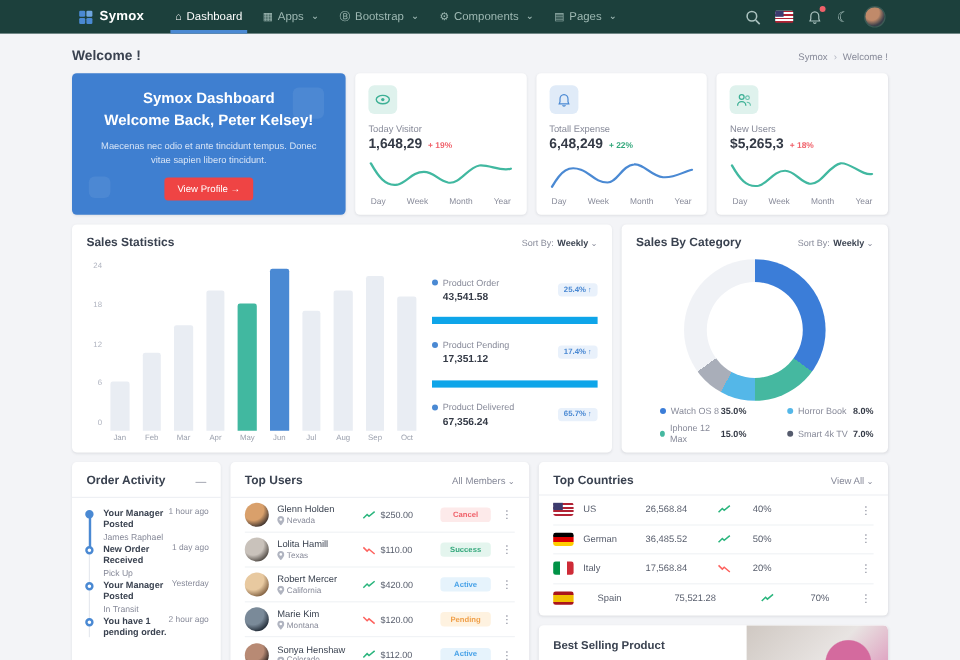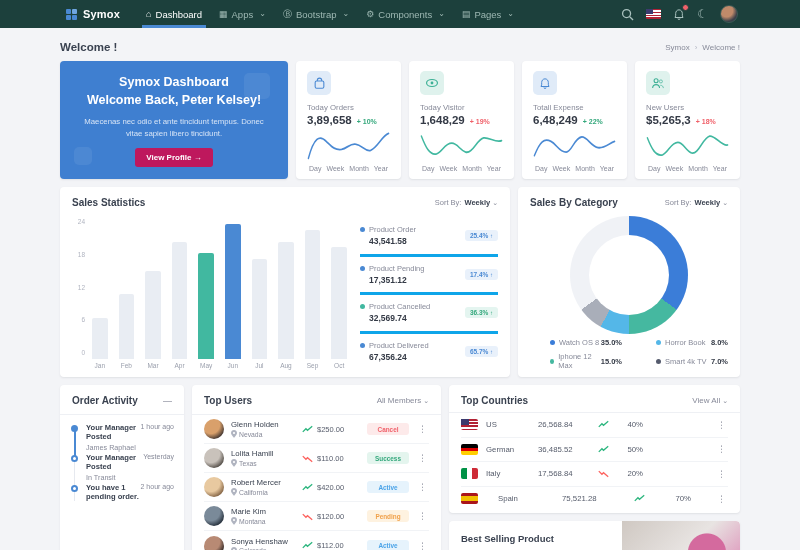--- a/index.html
+++ b/index.html
@@ -37,21 +37,21 @@
   .row { display:flex; gap:8px; margin-bottom:8px; }
   .card { background:#fff; border-radius:4px; box-shadow:0 1px 2px rgba(56,65,74,.1); }
 
   
   .row1 { height:118px; }
   .welcome-card { width:228px; background:#3f7fd0; color:#fff; display:flex; flex-direction:column;
     align-items:center; justify-content:center; text-align:center; padding:10px 16px; position:relative; overflow:hidden; }
   .welcome-card .deco { position:absolute; width:26px; height:26px; border-radius:5px; background:rgba(255,255,255,.07); }
   .welcome-title { font-size:12.5px; font-weight:bold; line-height:1.45; }
   .welcome-desc { font-size:7.8px; color:#d7e4f6; line-height:1.5; margin:7px 0 9px; }
-  .btn-profile { background:#be185d; color:#fff; border:none; font-size:8px; font-weight:bold;
+  .btn-profile { background:#ef4444; color:#fff; border:none; font-size:8px; font-weight:normal;
     padding:5px 11px; border-radius:3px; cursor:pointer; font-family:inherit; }
   .btn-profile::after { content:" →"; }
   .stat-card { flex:1; padding:10px 11px 7px; display:flex; flex-direction:column; }
   .stat-ic { width:24px; height:24px; border-radius:5px; display:flex; align-items:center; justify-content:center; margin-bottom:8px; }
   .stat-ic.blue { background:#e0ebf8; color:#4a89d3; }
   .stat-ic.green { background:#dff2ed; color:#3cb095; }
   .stat-label { font-size:7.8px; color:#878a99; margin-bottom:2px; }
   .stat-line { display:flex; align-items:baseline; gap:5px; }
   .stat-value { font-size:11.5px; font-weight:bold; color:#343a46; }
   .stat-delta { font-size:7px; font-weight:bold; }
@@ -78,21 +78,21 @@
   .sales-card { width:450px; display:flex; flex-direction:column; }
   .sales-body { display:flex; flex:1; padding:2px 12px 8px; gap:10px; }
   .chart-wrap { display:flex; flex:1; gap:4px; }
   .ylabels { display:flex; flex-direction:column; justify-content:space-between; font-size:6.5px; color:#b0b4c0; text-align:right; width:13px; padding-bottom:13px; }
   .chart-col { flex:1; display:flex; flex-direction:column; }
   .bars { flex:1; display:flex; align-items:flex-end; gap:11px; padding:0 3px; }
   .bar { flex:1; border-radius:2px 2px 0 0; }
   .xlabels { display:flex; gap:11px; padding:0 3px; margin-top:3px; }
   .xlabels span { flex:1; text-align:center; font-size:6.5px; color:#9ba0ad; }
   .prod-list { width:138px; display:flex; flex-direction:column; }
-  .prod-item { flex:1; display:flex; align-items:center; justify-content:space-between; border-bottom:3px solid #0ea5e9; padding:2px 0; }
+  .prod-item { flex:1; display:flex; align-items:center; justify-content:space-between; border-bottom:6px solid #0ea5e9; padding:2px 0; }
   .prod-item:last-child { border-bottom:none; }
   .prod-name { font-size:7.5px; color:#878a99; display:flex; align-items:center; gap:4px; }
   .dot { width:5px; height:5px; border-radius:50%; display:inline-block; }
   .prod-value { font-size:8.5px; font-weight:bold; color:#343a46; margin:2px 0 0 9px; }
   .pbadge { font-size:6.5px; font-weight:bold; padding:2px 5px; border-radius:3px; }
   .pbadge::after { content:" ↑"; font-size:6px; }
   .pbadge-blue { background:#e9f1fb; color:#4a89d3; }
   .pbadge-green { background:#e4f5f0; color:#34a87c; }
 
   
@@ -245,42 +245,20 @@
       <span class="deco" style="top:12px; right:18px;"></span>
       <span class="deco" style="bottom:14px; left:14px; width:18px; height:18px;"></span>
       <div class="welcome-title">
         <div>Symox Dashboard</div>
         <div>Welcome Back, Peter Kelsey!</div>
       </div>
       <div class="welcome-desc">Maecenas nec odio et ante tincidunt tempus. Donec vitae sapien libero tincidunt.</div>
       <button class="btn-profile">View Profile</button>
     </div>
 
-    <div class="card stat-card">
-      <div class="stat-ic blue s-ic">
-        <svg width="13" height="13" viewBox="0 0 18 18">
-            <rect x="3" y="5.5" width="12" height="10" rx="2" fill="none" stroke="currentColor" stroke-width="1.5"></rect>
-            <path d="M6,5.5 V4.5 a3,3 0 0 1 6,0 V5.5" fill="none" stroke="currentColor" stroke-width="1.5"></path>
-          </svg>
-      </div>
-      <div class="stat-label">Today Orders</div>
-      <div class="stat-line">
-        <span class="stat-value">3,89,658</span>
-        <span class="stat-delta delta-green">+ 10%</span>
-      </div>
-      <svg class="spark spark-blue" viewBox="0 0 120 36" preserveAspectRatio="none">
-          <path d="M2,33 C10,10 18,6 28,14 C36,20 40,24 50,23 C58,22 62,16 70,17 C80,18 84,26 92,24 C102,21 108,8 118,5"></path>
-        </svg>
-      <div class="periods">
-        <span>Day</span>
-          <span>Week</span>
-          <span>Month</span>
-          <span>Year</span>
-      </div>
-    </div>
 
     <div class="card stat-card">
       <div class="stat-ic green s-ic">
         <svg width="14" height="12" viewBox="0 0 18 14">
             <ellipse cx="9" cy="7" rx="7" ry="4.5" fill="none" stroke="currentColor" stroke-width="1.5"></ellipse>
             <circle cx="9" cy="7" r="1.8" fill="currentColor"></circle>
           </svg>
       </div>
       <div class="stat-label">Today Visitor</div>
       <div class="stat-line">
@@ -405,30 +383,20 @@
                   <span class="dot" style="background: rgb(74, 137, 211);"></span>
                   <span>Product Pending</span>
                 </div>
               <div class="prod-value">17,351.12</div>
             </div>
             <span class="pbadge pbadge-blue">17.4%</span>
           </div>
           <div class="prod-item">
             <div>
               <div class="prod-name">
-                  <span class="dot" style="background: rgb(65, 184, 160);"></span>
-                  <span>Product Cancelled</span>
-                </div>
-              <div class="prod-value">32,569.74</div>
-            </div>
-            <span class="pbadge pbadge-green">36.3%</span>
-          </div>
-          <div class="prod-item">
-            <div>
-              <div class="prod-name">
                   <span class="dot" style="background: rgb(74, 137, 211);"></span>
                   <span>Product Delivered</span>
                 </div>
               <div class="prod-value">67,356.24</div>
             </div>
             <span class="pbadge pbadge-blue">65.7%</span>
           </div>
         </div>
       </div>
     </div>
@@ -482,20 +450,28 @@
       </div>
       <div class="timeline">
         <span class="blue-seg"></span>
         <div class="t-item filled">
           <span class="t-dot"></span>
           <div class="t-row">
               <span class="t-title">Your Manager Posted</span>
               <span class="t-time">1 hour ago</span>
             </div>
           <div class="t-sub">James Raphael</div>
+        </div>
+        <div class="t-item">
+          <span class="t-dot"></span>
+          <div class="t-row">
+              <span class="t-title">New Order Received</span>
+              <span class="t-time">1 day ago</span>
+            </div>
+          <div class="t-sub">Pick Up</div>
         </div>
         <div class="t-item">
           <span class="t-dot"></span>
           <div class="t-row">
               <span class="t-title">Your Manager Posted</span>
               <span class="t-time">Yesterday</span>
             </div>
           <div class="t-sub">In Transit</div>
         </div>
         <div class="t-item">

